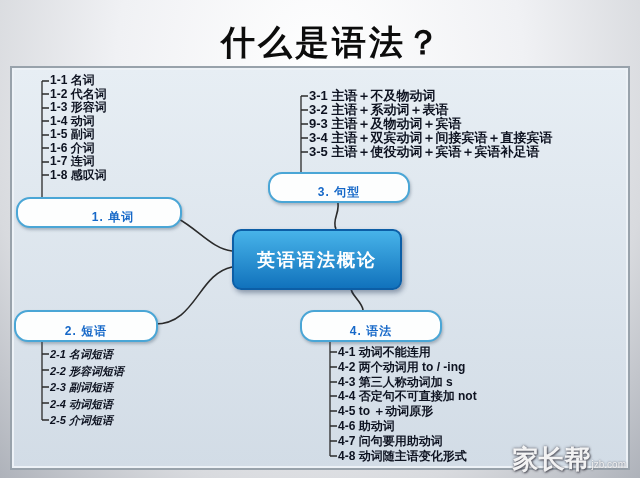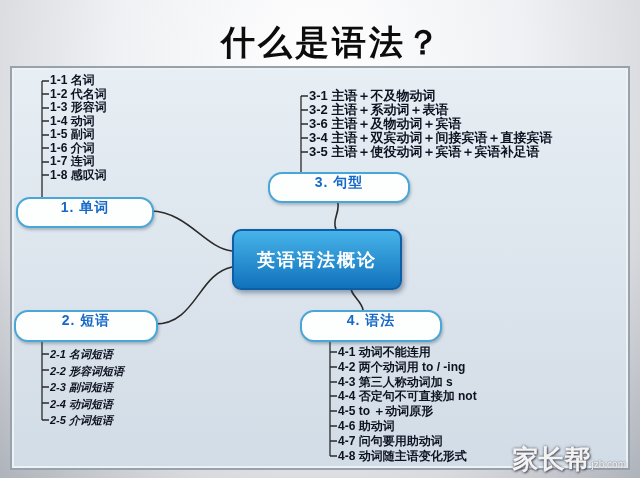--- a/index.html
+++ b/index.html
@@ -20,25 +20,25 @@
   }
   svg.connectors{position:absolute;left:0;top:0;width:640px;height:478px;pointer-events:none;}
   .list{position:absolute;}
   .mm-item{font-weight:bold;color:#0d1220;white-space:nowrap;}
   .list-1{left:50px;top:74px;font-size:12px;line-height:13.5px;}
   .list-3{left:309px;top:89px;font-size:13px;line-height:14px;}
   .list-2{left:50px;top:346px;font-size:11px;line-height:16.5px;font-style:italic;}
   .list-4{left:338px;top:345px;font-size:12px;line-height:14.8px;}
   .branch-box{
     position:absolute;background:#fdfefe;border:2px solid #4aa6d6;border-radius:14px;
-    color:#1668c8;font-weight:bold;text-align:center;font-size:14px;letter-spacing:1px;
-    display:flex;align-items:flex-start;justify-content:center;
+    color:#1668c8;font-weight:bold;text-align:center;font-size:12px;letter-spacing:1px;
+    display:flex;align-items:flex-end;justify-content:center;
     box-shadow:1px 2px 3px rgba(60,80,100,.35);
   }
-  .box-1{left:16px;top:197px;width:134px;height:27px;}
+  .box-1{left:16px;top:197px;width:134px;height:27px;padding-left:28px;}
   .box-3{left:268px;top:172px;width:138px;height:27px;}
   .box-2{left:14px;top:310px;width:140px;height:28px;}
   .box-4{left:300px;top:310px;width:138px;height:28px;}
   .center-node{
     position:absolute;left:232px;top:229px;width:166px;height:57px;
     background:linear-gradient(#47b3e9,#1172bc);
     border:2px solid #0c5ea6;border-radius:9px;
     color:#ffffff;font-weight:bold;font-size:18px;line-height:24px;letter-spacing:2px;
     display:flex;flex-direction:row;align-items:center;justify-content:center;
     box-shadow:2px 3px 5px rgba(40,60,90,.45);
@@ -85,21 +85,21 @@
     <div class="mm-item">1-4 动词</div>
     <div class="mm-item">1-5 副词</div>
     <div class="mm-item">1-6 介词</div>
     <div class="mm-item">1-7 连词</div>
     <div class="mm-item">1-8 感叹词</div>
   </div>
 
   <div class="list list-3">
     <div class="mm-item">3-1 主语＋不及物动词</div>
     <div class="mm-item">3-2 主语＋系动词＋表语</div>
-    <div class="mm-item">3-6 主语＋及物动词＋宾语</div>
+    <div class="mm-item">9-3 主语＋及物动词＋宾语</div>
     <div class="mm-item">3-4 主语＋双宾动词＋间接宾语＋直接宾语</div>
     <div class="mm-item">3-5 主语＋使役动词＋宾语＋宾语补足语</div>
   </div>
 
   <div class="list list-2">
     <div class="mm-item">2-1 名词短语</div>
     <div class="mm-item">2-2 形容词短语</div>
     <div class="mm-item">2-3 副词短语</div>
     <div class="mm-item">2-4 动词短语</div>
     <div class="mm-item">2-5 介词短语</div>

